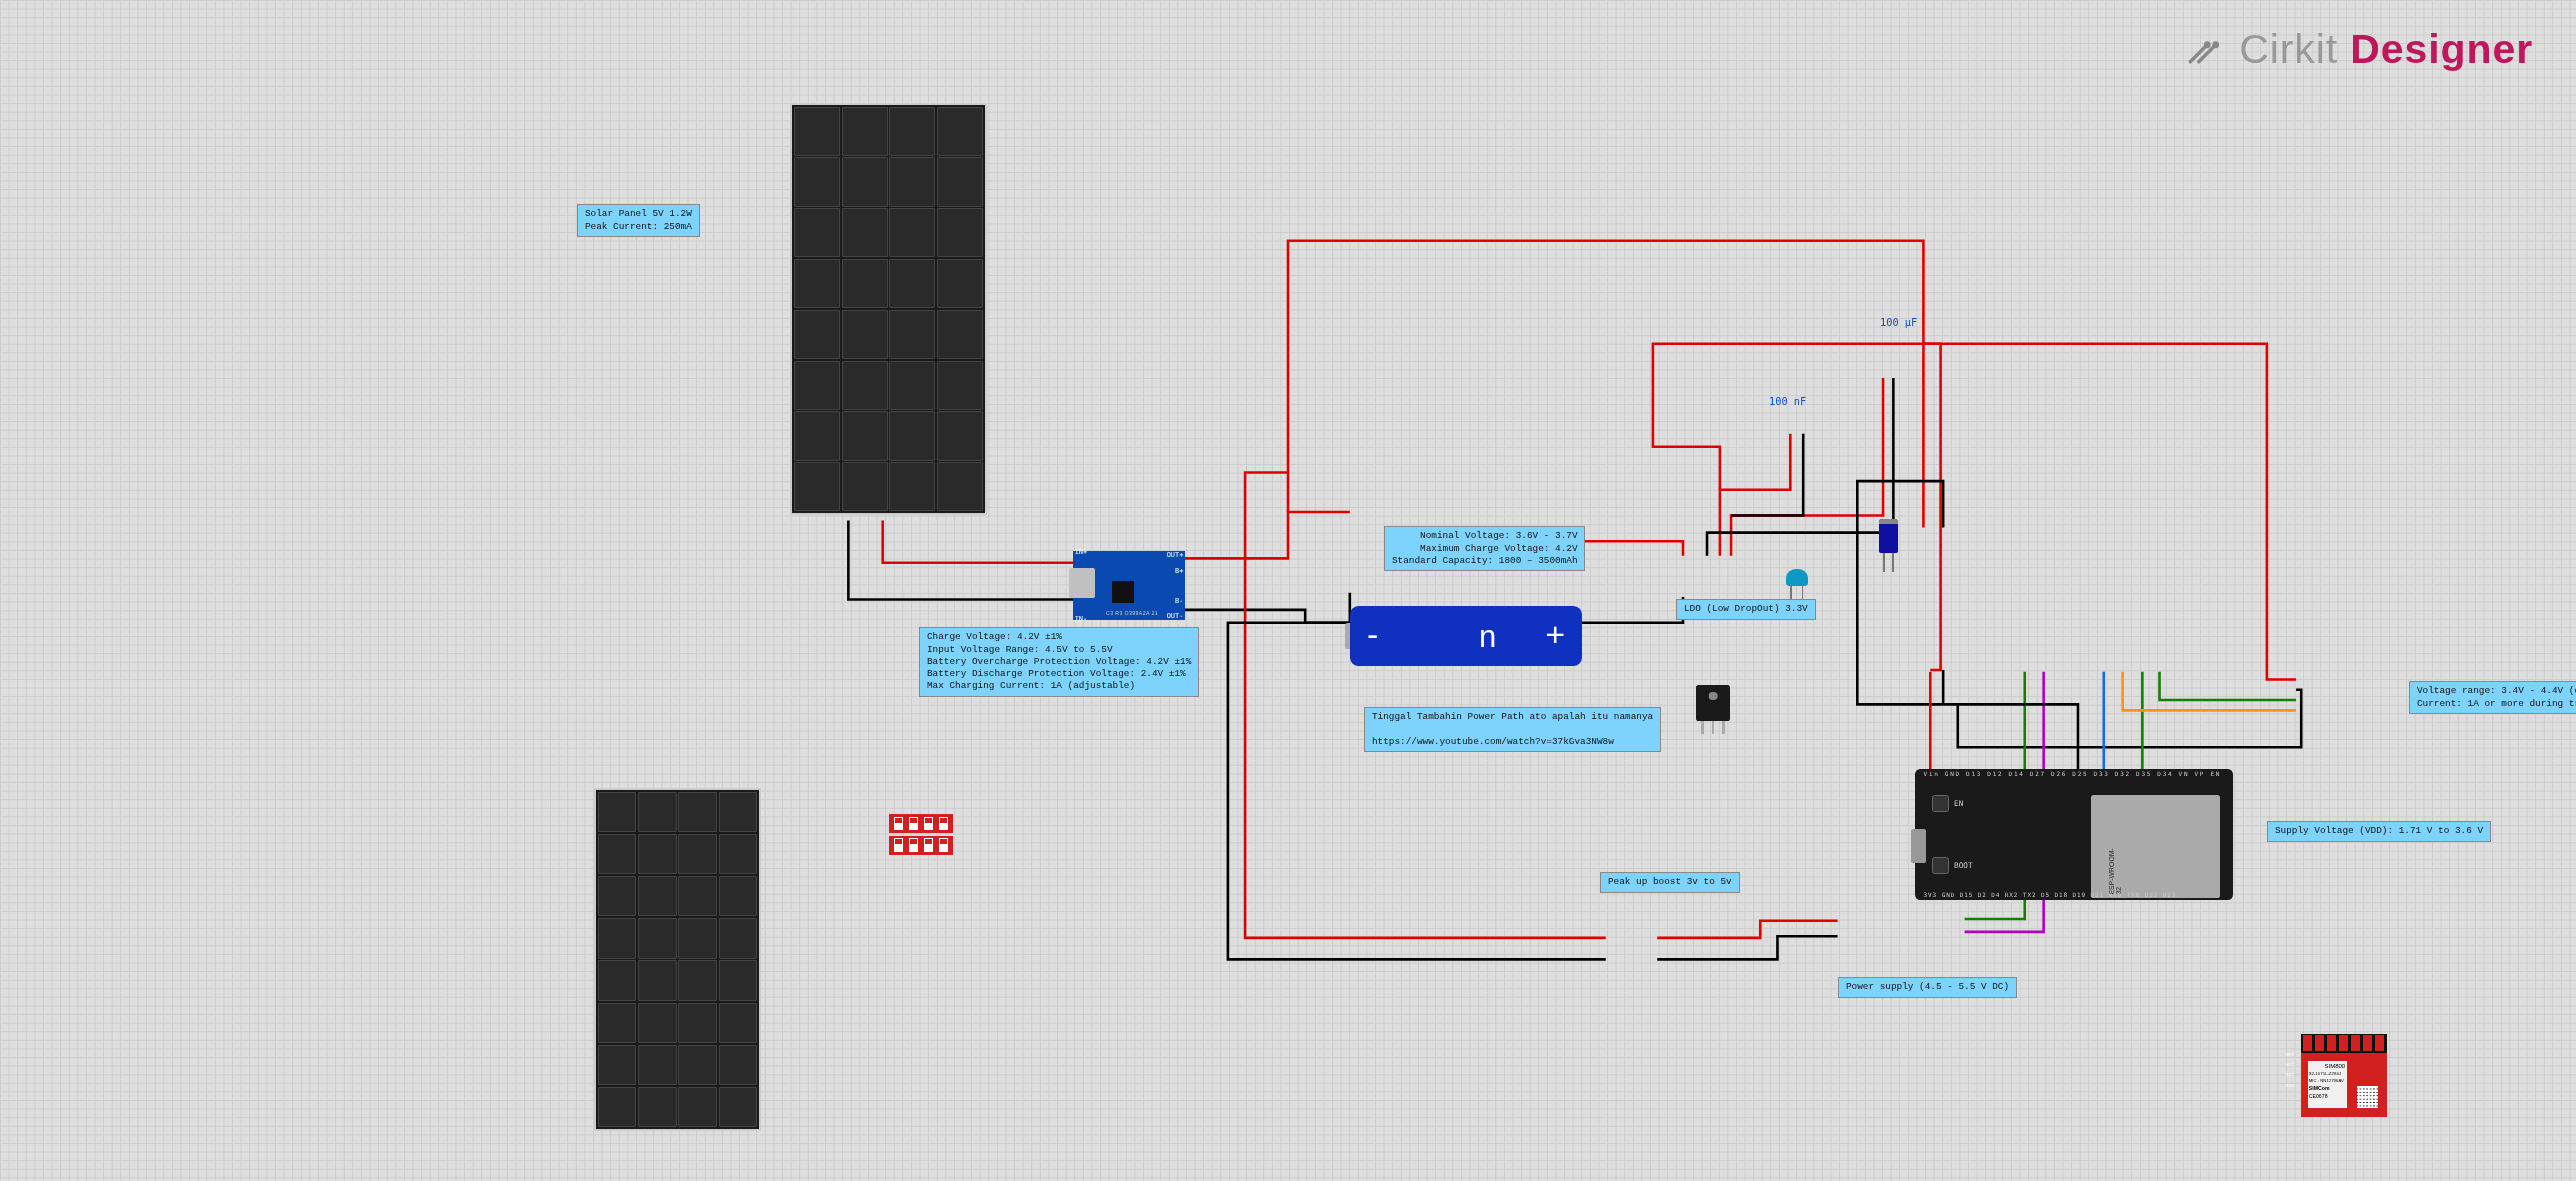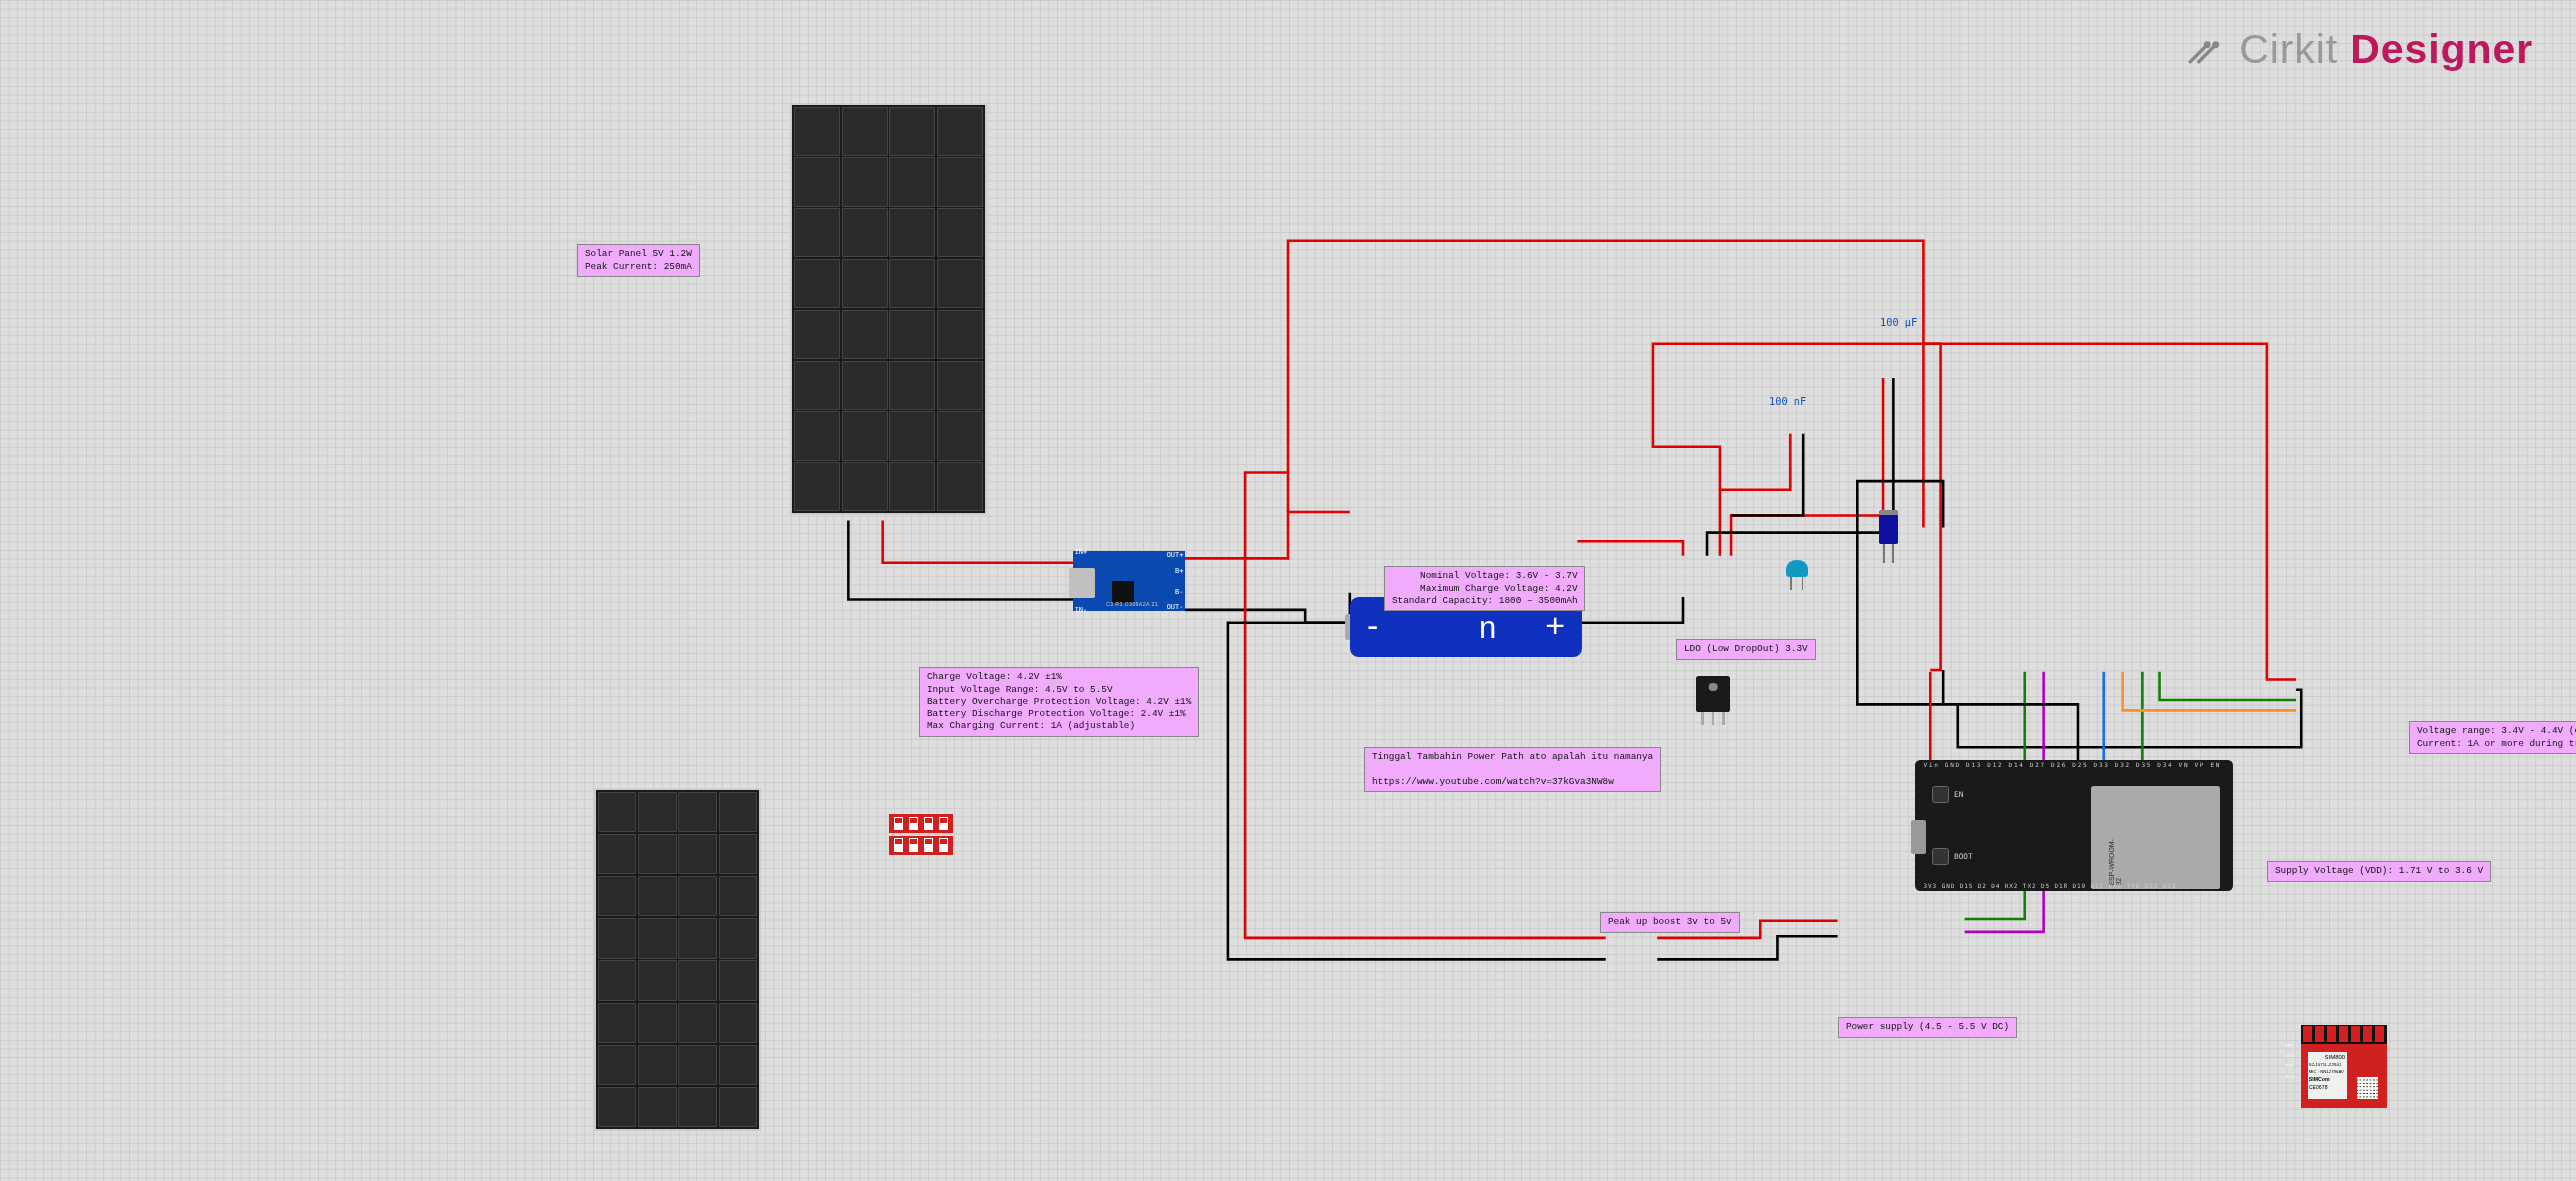--- a/index.html
+++ b/index.html
@@ -27,29 +27,28 @@
     letter-spacing: 0.9px;
   }
   .watermark .bold { font-weight: 700; color: #be185d; }
   .watermark-icon {
     display: inline-block;
     vertical-align: middle;
     margin-right: 6.9px;
   }
   .label-box {
     position: absolute;
-    background: #f0abfc;
+    background: #7dd3fc;
     border: 0.9px solid #888;
     padding: 3.4px 6.9px;
     font-family: "Courier New", monospace;
     font-size: 9.4px;
     line-height: 1.3;
     white-space: pre;
     color: #111;
-    margin-top: 40px;
   }
   .component {
     position: absolute;
   }
   
   .solar-panel {
     background: #1a1a1a;
     border: 2.6px solid #ccc;
     display: grid;
     grid-template-columns: repeat(4, 1fr);
@@ -58,21 +57,21 @@
     padding: 1.7px;
   }
   .solar-cell {
     background: #2a2a2a;
     border: 0.9px solid #444;
     border-radius: 0.9px;
   }
   
   .tp4056 {
     width: 112px;
-    height: 60px;
+    height: 69px;
     background: #0a4ab0;
     position: relative;
   }
   .tp4056 .usb {
     position: absolute;
     width: 26px;
     height: 30px;
     background: #c0c0c0;
     left: -4.3px;
     top: 17px;

